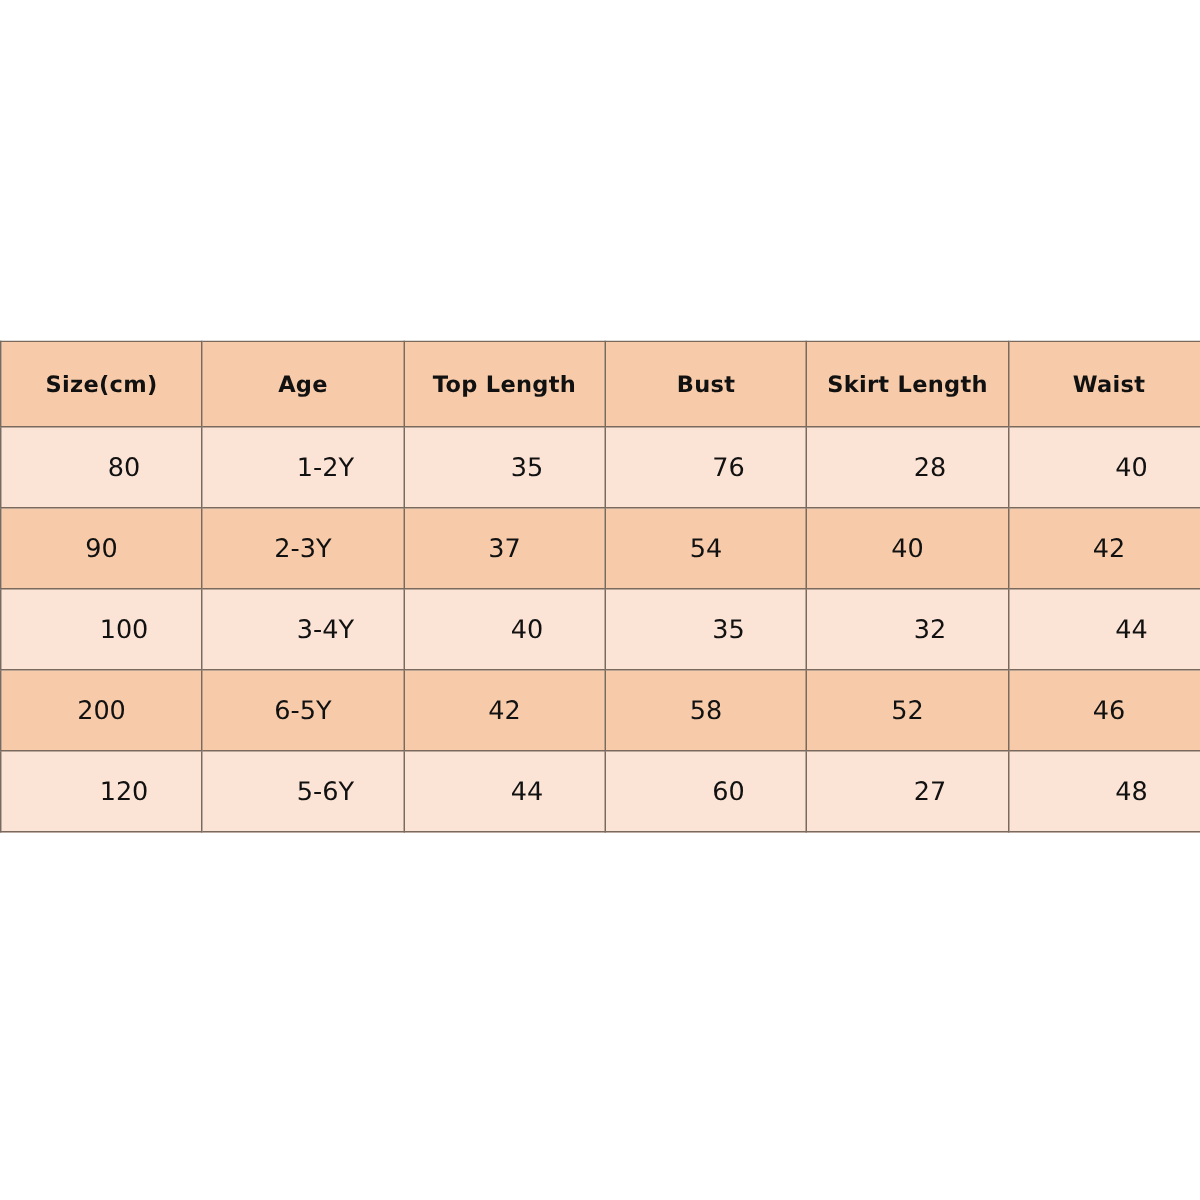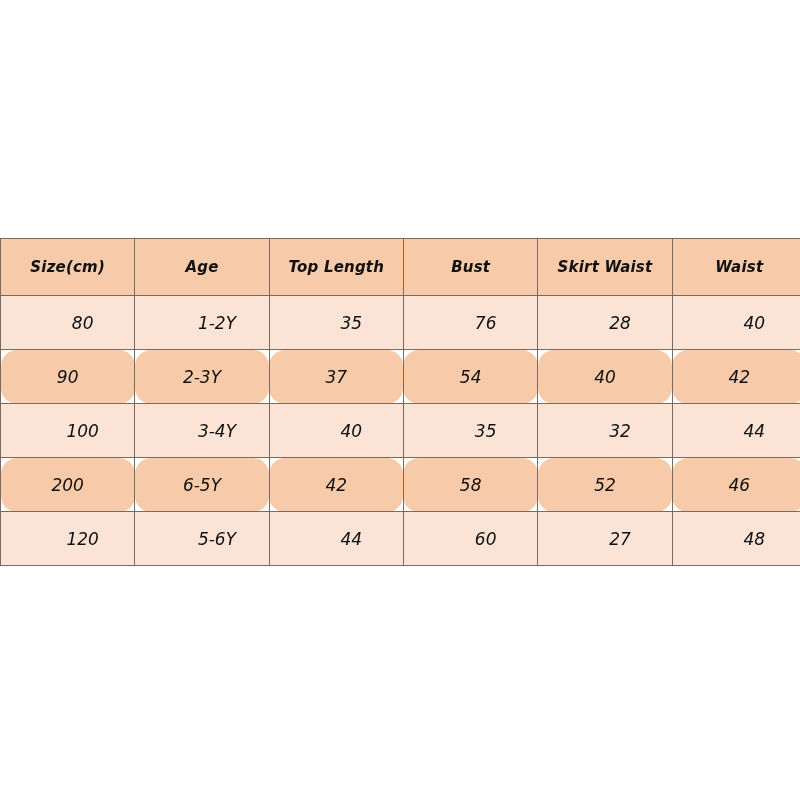--- a/index.html
+++ b/index.html
@@ -12,25 +12,24 @@
     height: 800px;
     overflow: hidden;
     font-family: "DejaVu Sans", sans-serif;
     position: relative;
   }
 
   
   .chart-wrap {
     position: absolute;
     left: 0;
-    top: 238px;
+    top: 227px;
     width: 800px;
     height: 368px;
     overflow: hidden;   
-    font-style: italic;
   }
 
   table.size-chart {
     border-collapse: collapse;
     width: 800px;
     table-layout: fixed;
   }
 
   table.size-chart td,
   table.size-chart th {
@@ -58,35 +57,34 @@
     font-weight: normal;
   }
 
   
   table.size-chart tbody tr.row-light td {
     background: #fbe3d6;
     padding-left: 30px;
   }
   table.size-chart tbody tr.row-dark td {
     background: #f7cba9;
-    border-radius: 16px;
   }
 </style>
 </head>
 <body>
 
 <div class="chart-wrap">
   <table class="size-chart">
     <thead>
       <tr>
         <th>Size(cm)</th>
         <th>Age</th>
         <th>Top Length</th>
         <th>Bust</th>
-        <th>Skirt Waist</th>
+        <th>Skirt Length</th>
         <th>Waist</th>
       </tr>
     </thead>
     <tbody>
       <tr class="row-light">
         <td>80</td>
         <td>1-2Y</td>
         <td>35</td>
         <td>76</td>
         <td>28</td>

